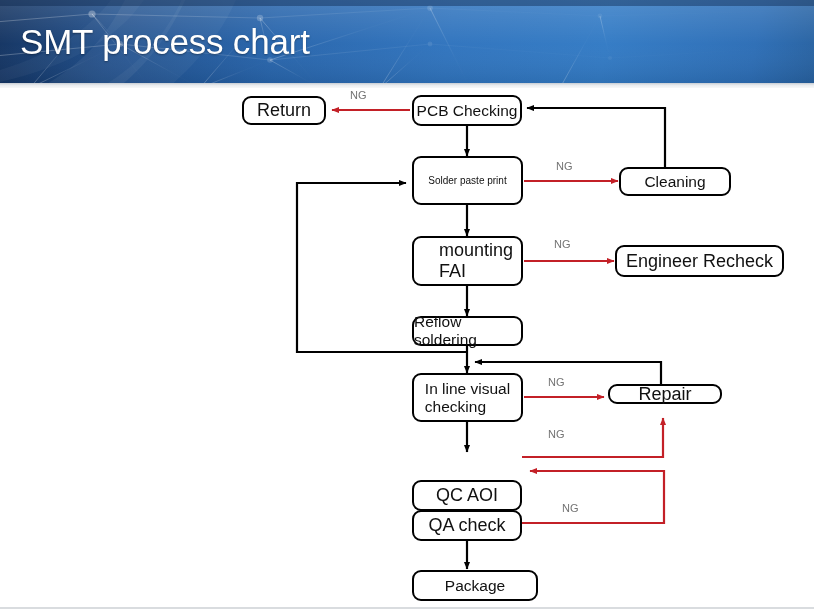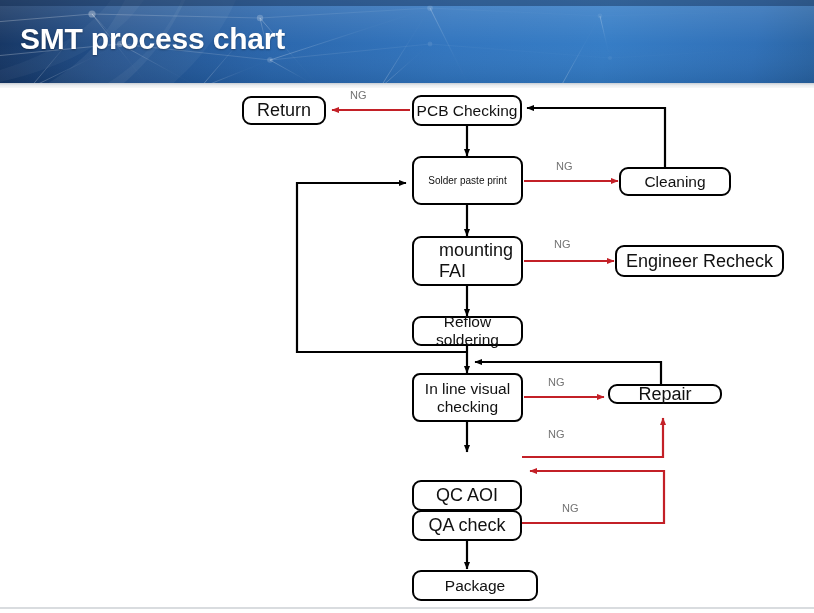--- a/index.html
+++ b/index.html
@@ -48,22 +48,22 @@
     position: absolute;
     left: 0; top: 0;
     width: 814px;
     height: 88px;
   }
   .header-title {
     position: absolute;
     left: 20px;
     top: 22px;
     color: #ffffff;
-    font-size: 30px;
-    font-weight: bold;
+    font-size: 35px;
+    font-weight: normal;
     letter-spacing: -0.2px;
     text-shadow: 0 1px 2px rgba(0,0,0,0.35);
     white-space: nowrap;
     z-index: 4;
   }
   .header-botline {
     position: absolute;
     left: 0;
     top: 83px;
     width: 814px;
@@ -93,21 +93,20 @@
     position: absolute;
     box-sizing: border-box;
     background: #ffffff;
     border: 2.3px solid #000000;
     border-radius: 9px;
     display: flex;
     align-items: center;
     justify-content: center;
     color: #111111;
     line-height: 1.15;
-    text-align: center;
     z-index: 3;
   }
   .node .lbl { display: block; white-space: pre-line; }
   .fs-small { font-size: 10px; }
   .fs-mid   { font-size: 15.5px; }
   .fs-big   { font-size: 18px; }
   .node.leftish { justify-content: center; padding-left: 17px; text-align: left; }
 
   
   .ng {
@@ -273,21 +272,21 @@
     </div>
 
     <div class="node fs-big" style="left:615px; top:157px; width:169px; height:32px;">
       <span class="lbl">Engineer Recheck</span>
     </div>
 
     <div class="node fs-mid" style="left:412px; top:228px; width:111px; height:30px;">
       <span class="lbl">Reflow soldering</span>
     </div>
 
-    <div class="node fs-mid" style="left:412px; top:285px; width:111px; height:49px;border-radius:8px;">
+    <div class="node fs-mid" style="left:412px; top:285px; width:111px; height:49px;">
       <span class="lbl">In line visual
 checking</span>
     </div>
 
     <div class="node fs-big" style="left:608px; top:296px; width:114px; height:20px;">
       <span class="lbl">Repair</span>
     </div>
 
     <div class="node fs-big" style="left:412px; top:368px; width:110px; height:31px;margin-top:24px;">
       <span class="lbl">QC AOI</span>

